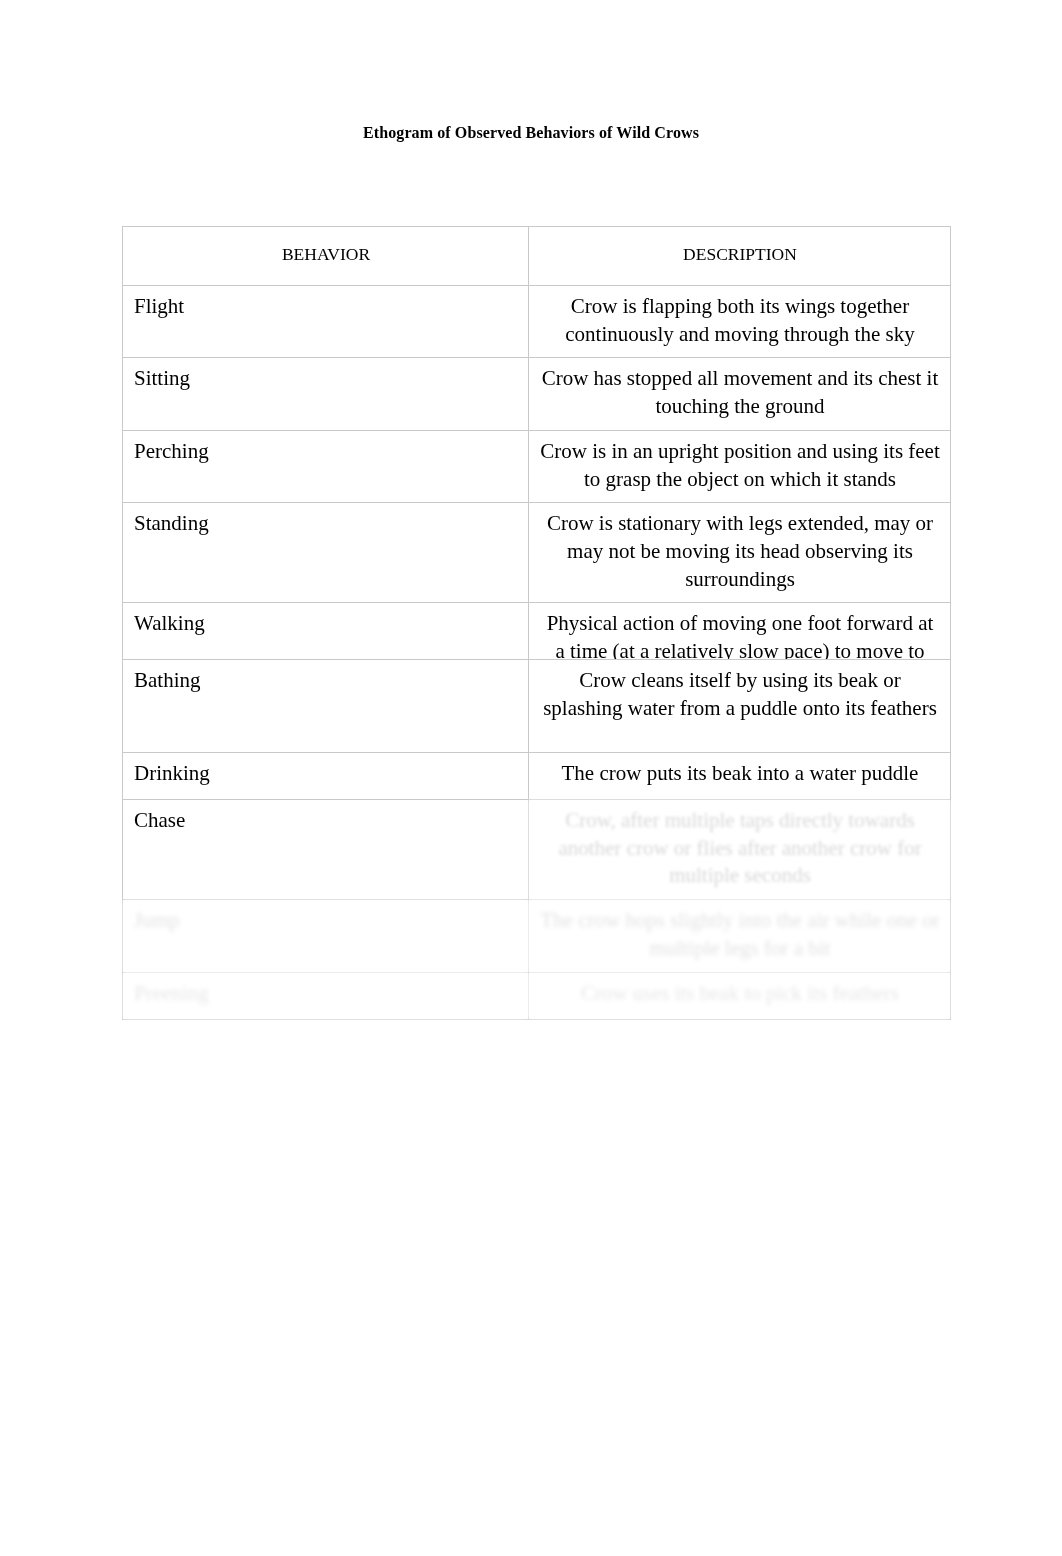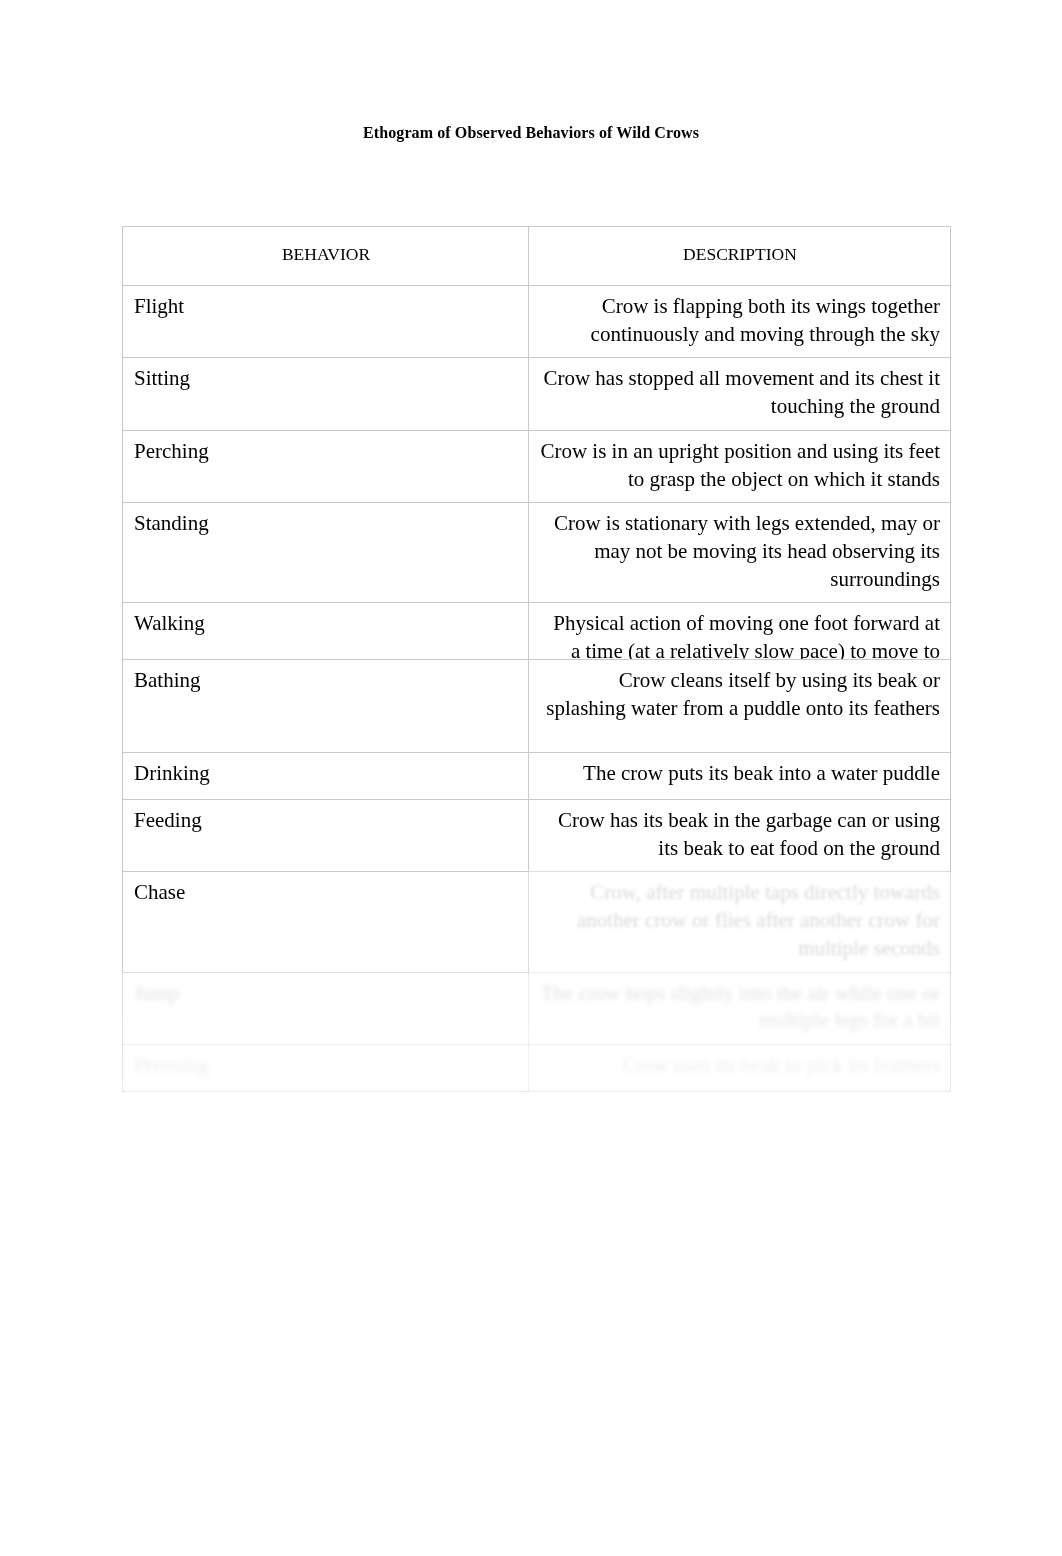--- a/index.html
+++ b/index.html
@@ -63,21 +63,21 @@
   }
 
   .hdr td {
     text-align: center;
     padding-top: 16px;
     padding-bottom: 12px;
     font-size: 17.5px;
   }
 
   .cell-behavior { text-align: left; }
-  .cell-desc { text-align: right; }
+  .cell-desc { text-align: center; }
 
   
   .r-h   td { height: 30px; }
   .r-2   td { height: 52px; }
   .r-3   td { height: 76px; }
   .r-1   td { height: 30px; }
   .r-4   td { height: 99px; }
 
   b, .bold { font-weight: bold; }
 
@@ -178,24 +178,20 @@
         <tr class="r-3">
           <td class="cell-behavior">Bathing</td>
           <td class="cell-desc">Crow cleans itself by using its beak or splashing water from a puddle onto its feathers</td>
         </tr>
 
         <tr class="r-1">
           <td class="cell-behavior">Drinking</td>
           <td class="cell-desc">The crow puts its beak into a water puddle</td>
         </tr>
 
-        <tr class="r-2">
-          <td class="cell-behavior">Feeding</td>
-          <td class="cell-desc">Crow has its beak in the garbage can or using its beak to eat food on the ground</td>
-        </tr>
 
 
         <tr class="r-3 fade-1">
           <td class="cell-behavior keep-sharp">Chase</td>
           <td class="cell-desc">Crow, after multiple taps directly towards another crow or flies after another crow for multiple seconds</td>
         </tr>
 
         <tr class="r-2 fade-2">
           <td class="cell-behavior">Jump</td>
           <td class="cell-desc">The crow hops slightly into the air while one or multiple legs for a bit</td>

